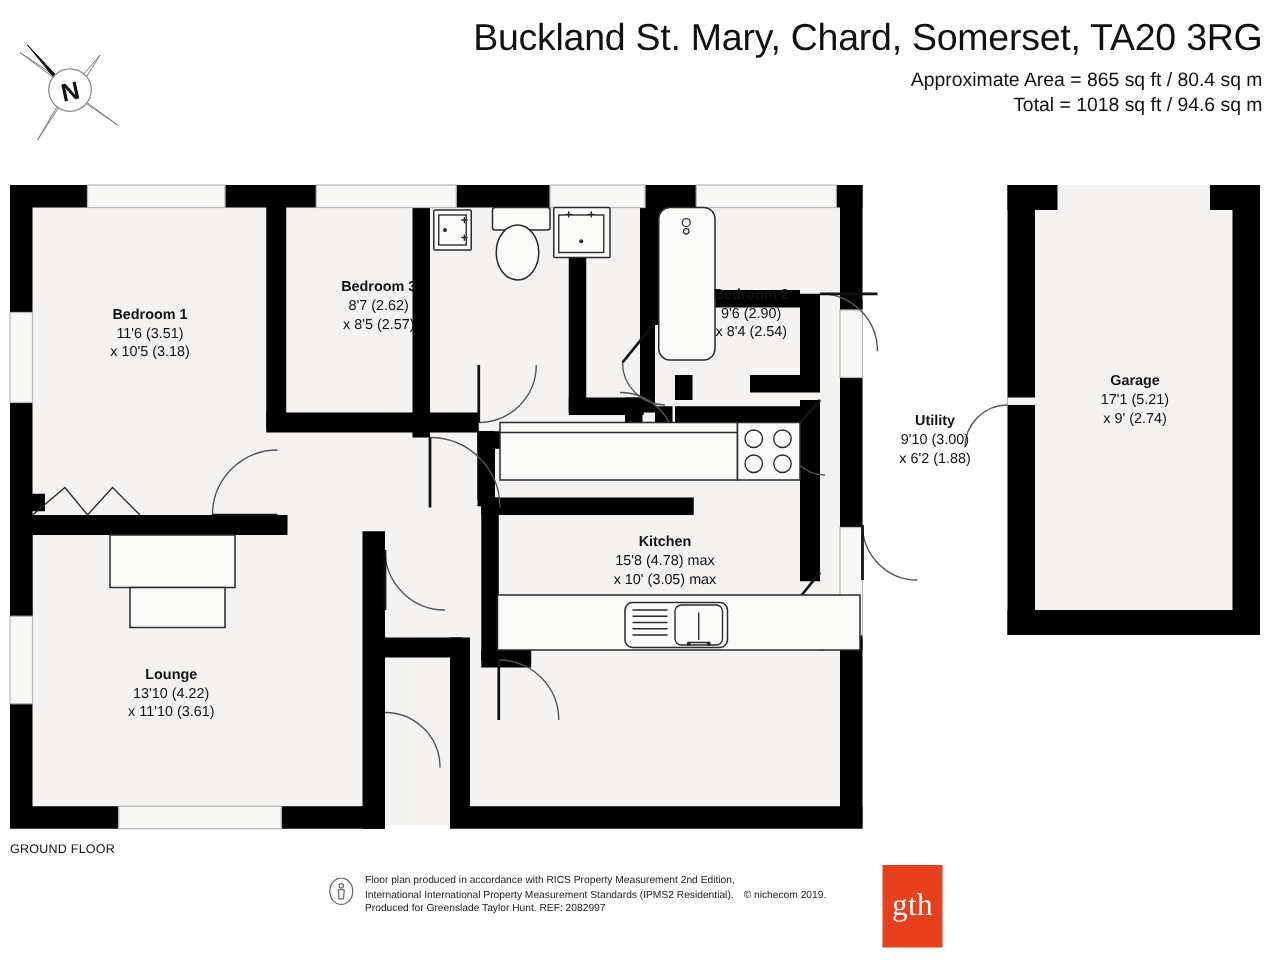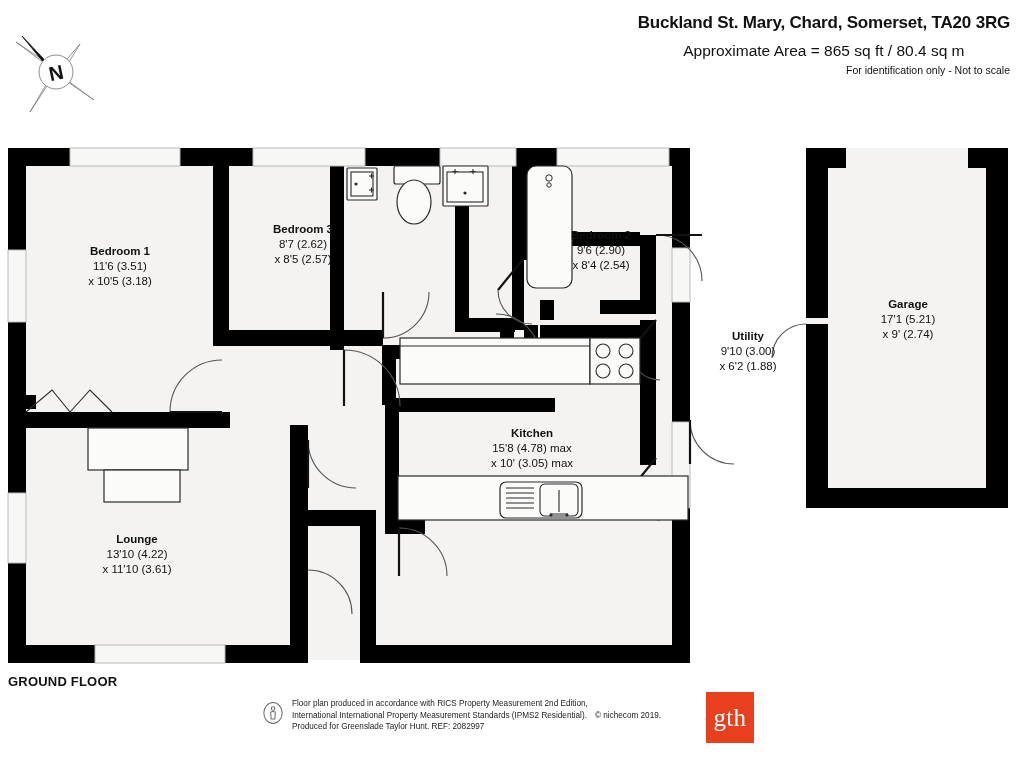--- a/index.html
+++ b/index.html
@@ -12,68 +12,68 @@
     overflow:hidden;
   }
   .page{position:absolute;inset:0;}
 
   
   .header{
     position:absolute;top:14px;right:14px;
     text-align:right;
   }
   .addr{
-    font-size:17px;font-weight:bold;letter-spacing:-0.2px;
+    font-size:30px;font-weight:normal;letter-spacing:-0.2px;
     color:#111;line-height:1.1;white-space:nowrap;
   }
-  .areas{margin-top:8px;text-align:center;}
+  .areas{margin-top:8px;}
   .areas div{
     font-size:15.5px;line-height:1.32;color:#111;white-space:nowrap;
   }
   .notice{
     margin-top:3px;font-size:10.5px;color:#111;white-space:nowrap;
   }
 
   
   .compass{position:absolute;left:8px;top:22px;width:96px;height:100px;}
 
   
   .plan{position:absolute;left:0;top:140px;width:1024px;height:530px;}
 
   
   .ground-floor{
     position:absolute;left:8px;top:674px;
-    font-size:13px;font-weight:bold;color:#111;letter-spacing:.2px;
+    font-size:10px;font-weight:normal;color:#111;letter-spacing:.2px;
   }
   .footer{
     position:absolute;left:262px;top:698px;
     display:flex;align-items:flex-start;gap:8px;
   }
   .footer-ico{width:22px;height:22px;flex:0 0 22px;margin-top:4px;}
   .footer-txt{font-size:8.2px;line-height:1.42;color:#1c1c1c;white-space:nowrap;}
   .footer-txt .cr{margin-left:8px;}
   .gth{
     position:absolute;left:706px;top:692px;
-    width:48px;height:51px;background:#e8401f;
+    width:48px;height:66px;background:#e8401f;
     color:#fff;font-family:"Liberation Serif", serif;
     font-size:25px;display:flex;align-items:center;justify-content:center;
     letter-spacing:.3px;
   }
 </style>
 </head>
 <body>
 
 <div class="page">
 
   <div class="header">
     <div class="addr">Buckland St. Mary, Chard, Somerset, TA20 3RG</div>
     <div class="areas">
       <div>Approximate Area = 865 sq ft / 80.4 sq m</div>
+      <div>Total = 1018 sq ft / 94.6 sq m</div>
     </div>
-    <div class="notice">For identification only - Not to scale</div>
   </div>
 
   <div class="compass">
     <svg viewBox="0 0 96 100" width="96" height="100">
       <g stroke="#7a7a7a" stroke-width="0.8" fill="#ffffff">
         <polygon points="48,50 72,22 56,48"></polygon>
         <polygon points="48,50 86,78 54,56"></polygon>
         <polygon points="48,50 22,90 42,56"></polygon>
         <polygon points="48,50 8,20 44,44"></polygon>
       </g>

